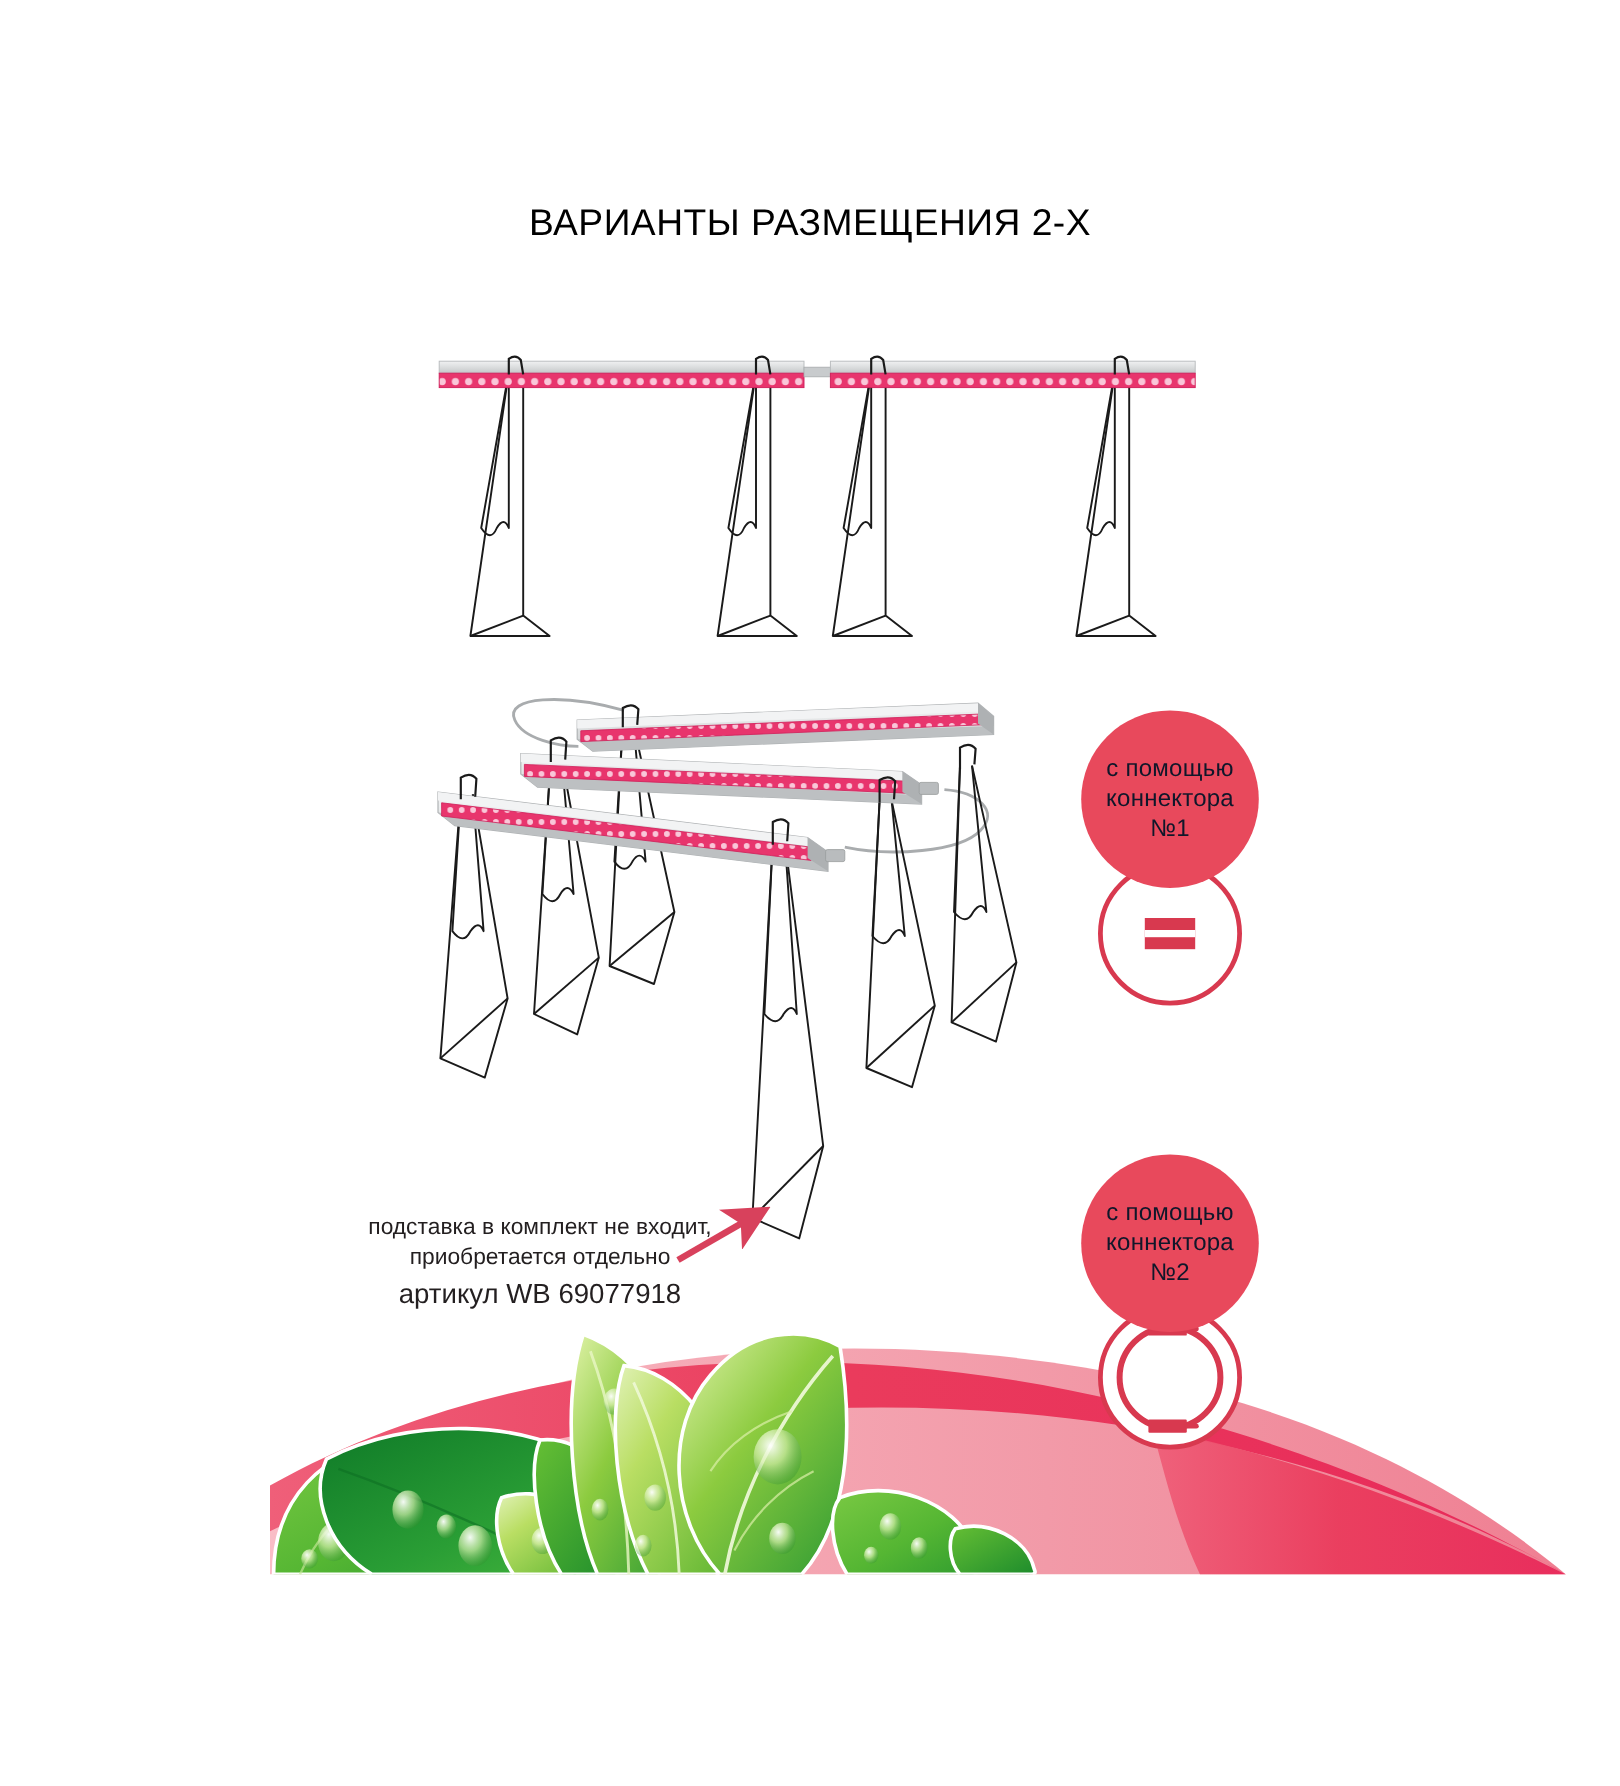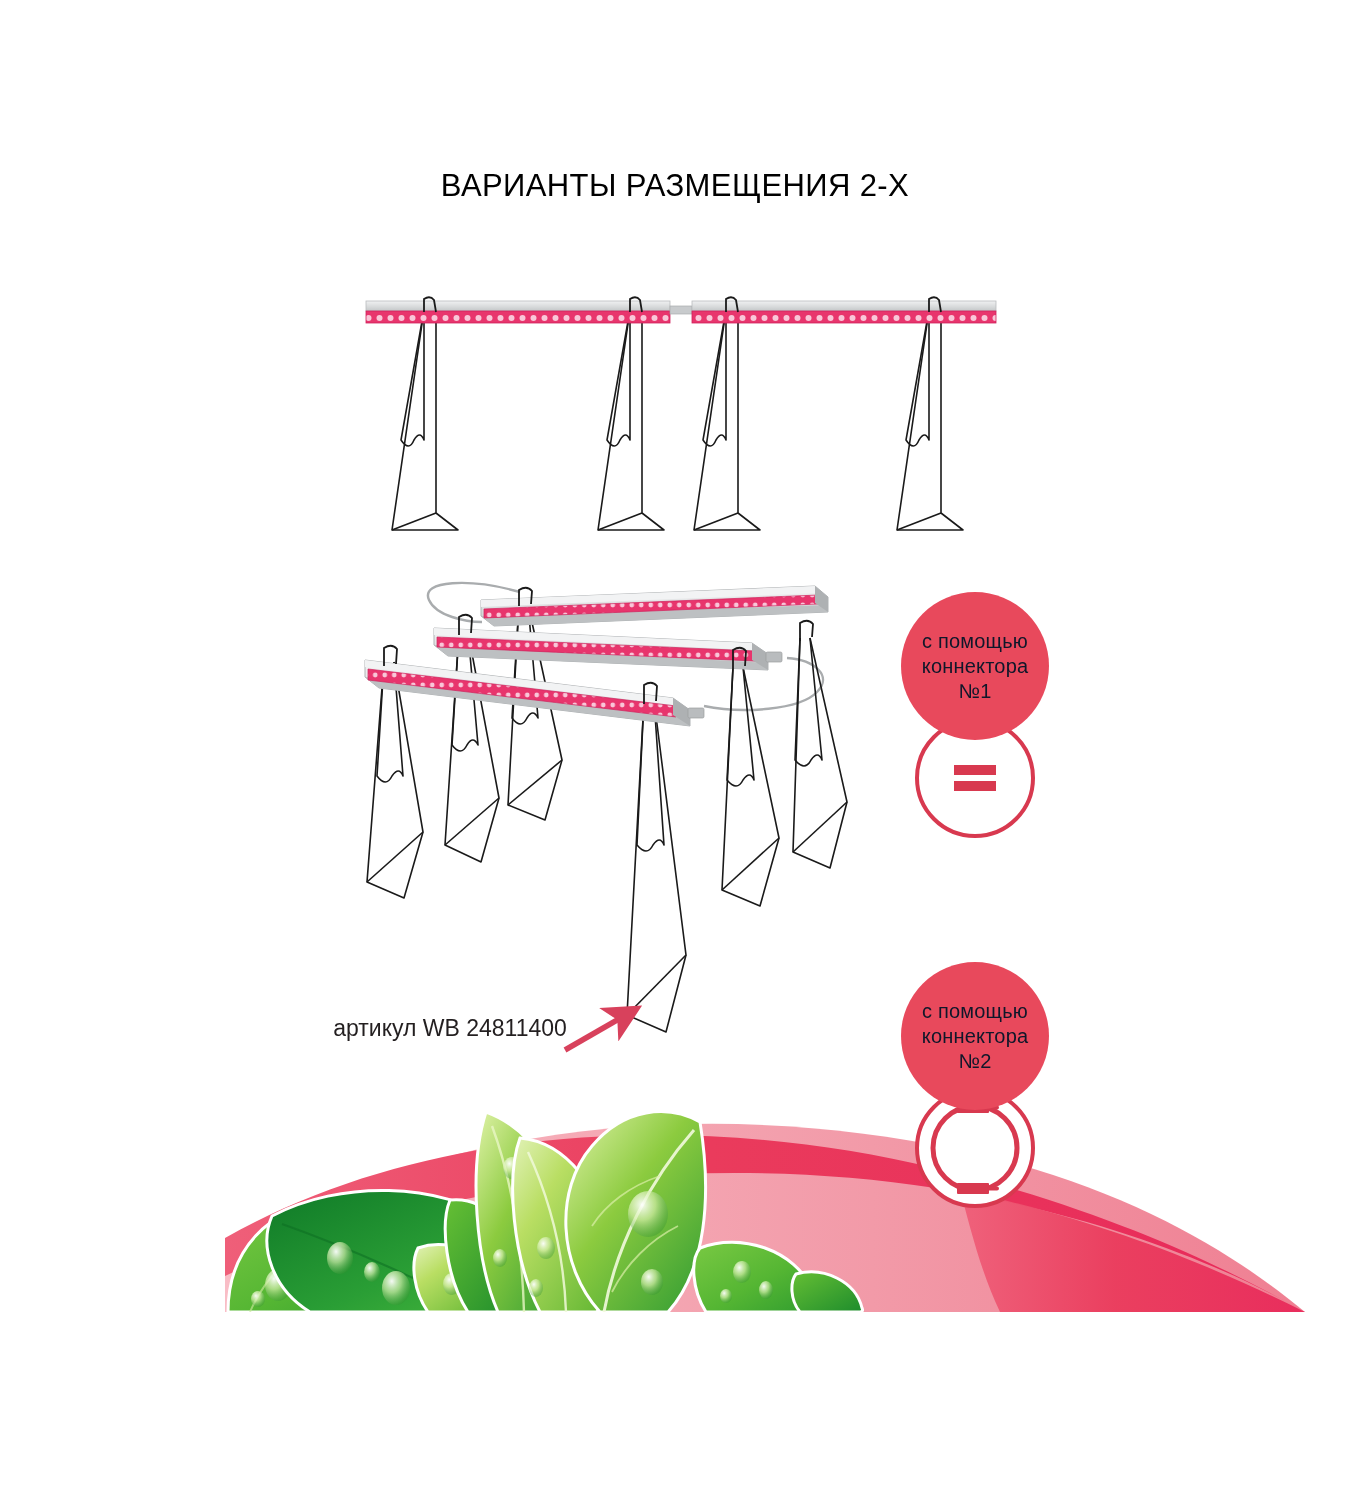--- a/index.html
+++ b/index.html
@@ -447,16 +447,18 @@
         <circle cx="52" cy="52" r="42" fill="none" stroke="#d8394f" stroke-width="5"></circle>
         <rect x="34" y="6" width="32" height="11" rx="1" fill="#d8394f"></rect>
         <path d="M66,11.5 L74,11.5" stroke="#d8394f" stroke-width="4" stroke-linecap="round"></path>
         <rect x="34" y="87" width="32" height="11" rx="1" fill="#d8394f"></rect>
         <path d="M66,92.5 L74,92.5" stroke="#d8394f" stroke-width="4" stroke-linecap="round"></path>
       </svg>
     </div>
   </div>
 
   <div class="caption">
-    <span class="caption-l3">артикул WB  24811400</span>
+    <span class="caption-l1">подставка в комплект не входит,</span>
+    <span class="caption-l2">приобретается отдельно</span>
+    <span class="caption-l3">артикул WB  69077918</span>
   </div>
 
 </div>
 
 </body></html>

